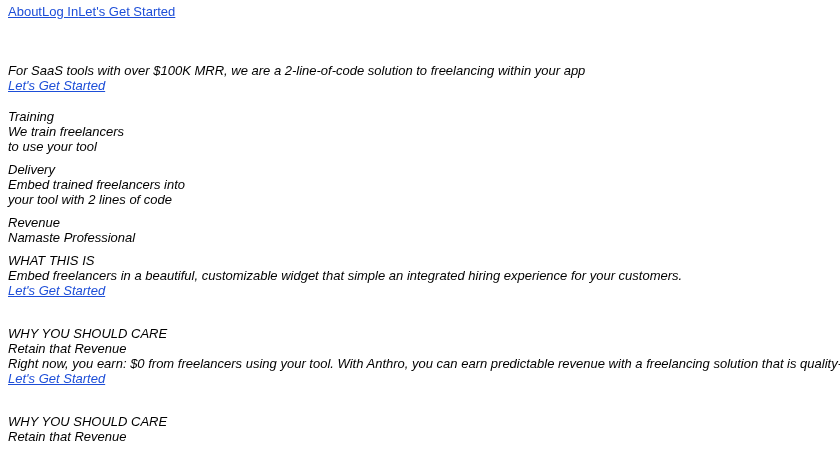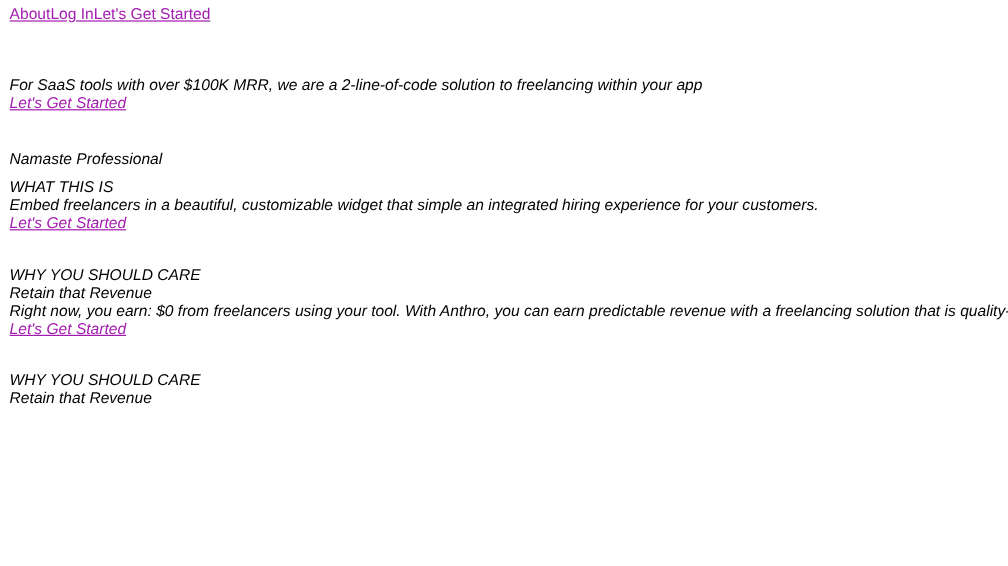--- a/index.html
+++ b/index.html
@@ -18,21 +18,21 @@
   .page {
     padding: 4px 8px 0 8px;
     box-sizing: border-box;
   }
   .navbar {
     line-height: 15px;
     white-space: nowrap;
     margin-bottom: 0;
   }
   a.link {
-    color: #a21caf;
+    color: #1d4ed8;
     text-decoration: underline;
     cursor: pointer;
   }
   .spacer-lg { height: 28px; }
   .spacer-md { height: 16px; }
   .spacer-sm { height: 8px; }
   .line {
     line-height: 15px;
     white-space: nowrap;
   }
@@ -51,27 +51,38 @@
   <div class="spacer-lg"></div>
   <div class="spacer-md"></div>
 
   <div class="section">
     <div class="line">For SaaS tools with over $100K MRR, we are a 2-line-of-code solution to freelancing within your app</div>
     <div class="line"><a class="link" href="#">Let's Get Started</a></div>
   </div>
 
   <div class="spacer-md"></div>
 
-
-  <div class="spacer-sm"></div>
-
+  <div class="section">
+    <div class="line">Training</div>
+    <div class="line">We train freelancers</div>
+    <div class="line">to use your tool</div>
+  </div>
 
   <div class="spacer-sm"></div>
 
   <div class="section">
+    <div class="line">Delivery</div>
+    <div class="line">Embed trained freelancers into</div>
+    <div class="line">your tool with 2 lines of code</div>
+  </div>
+
+  <div class="spacer-sm"></div>
+
+  <div class="section">
+    <div class="line">Revenue</div>
     <div class="line">Namaste Professional</div>
   </div>
 
   <div class="spacer-sm"></div>
 
   <div class="section">
     <div class="line">WHAT THIS IS</div>
     <div class="line">Embed freelancers in a beautiful, customizable widget that simple an integrated hiring experience for your customers.</div>
     <div class="line"><a class="link" href="#">Let's Get Started</a></div>
   </div>

